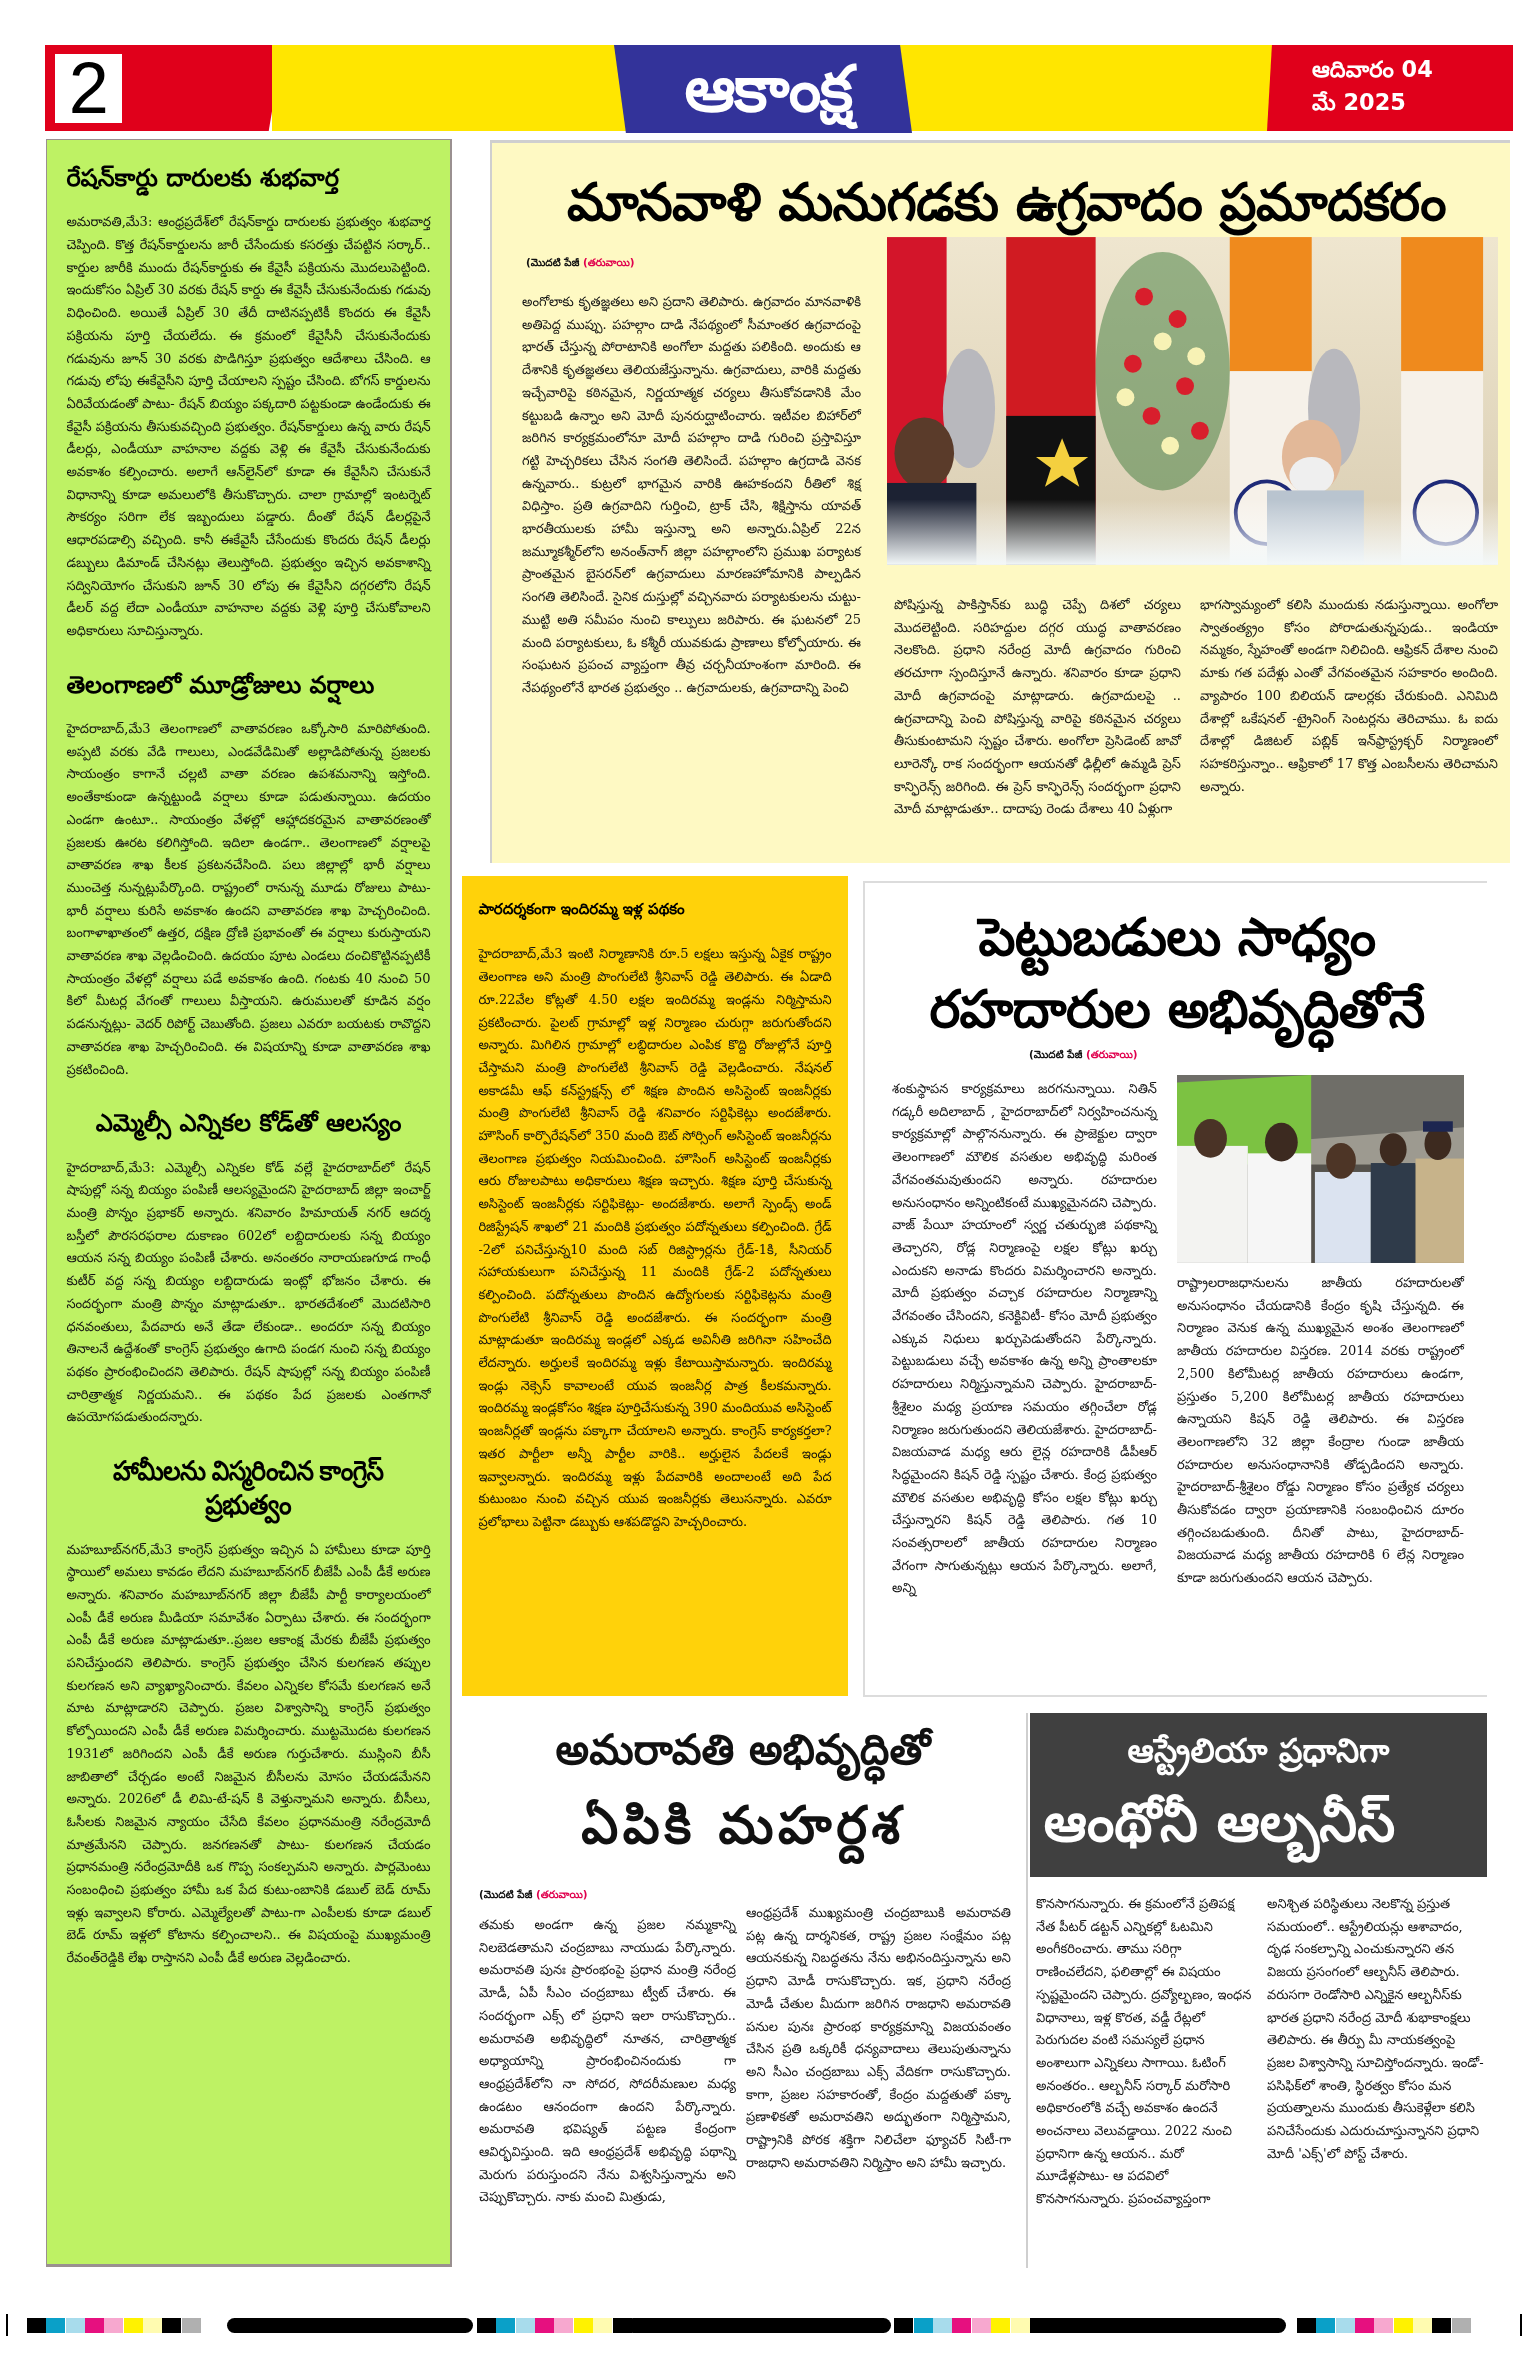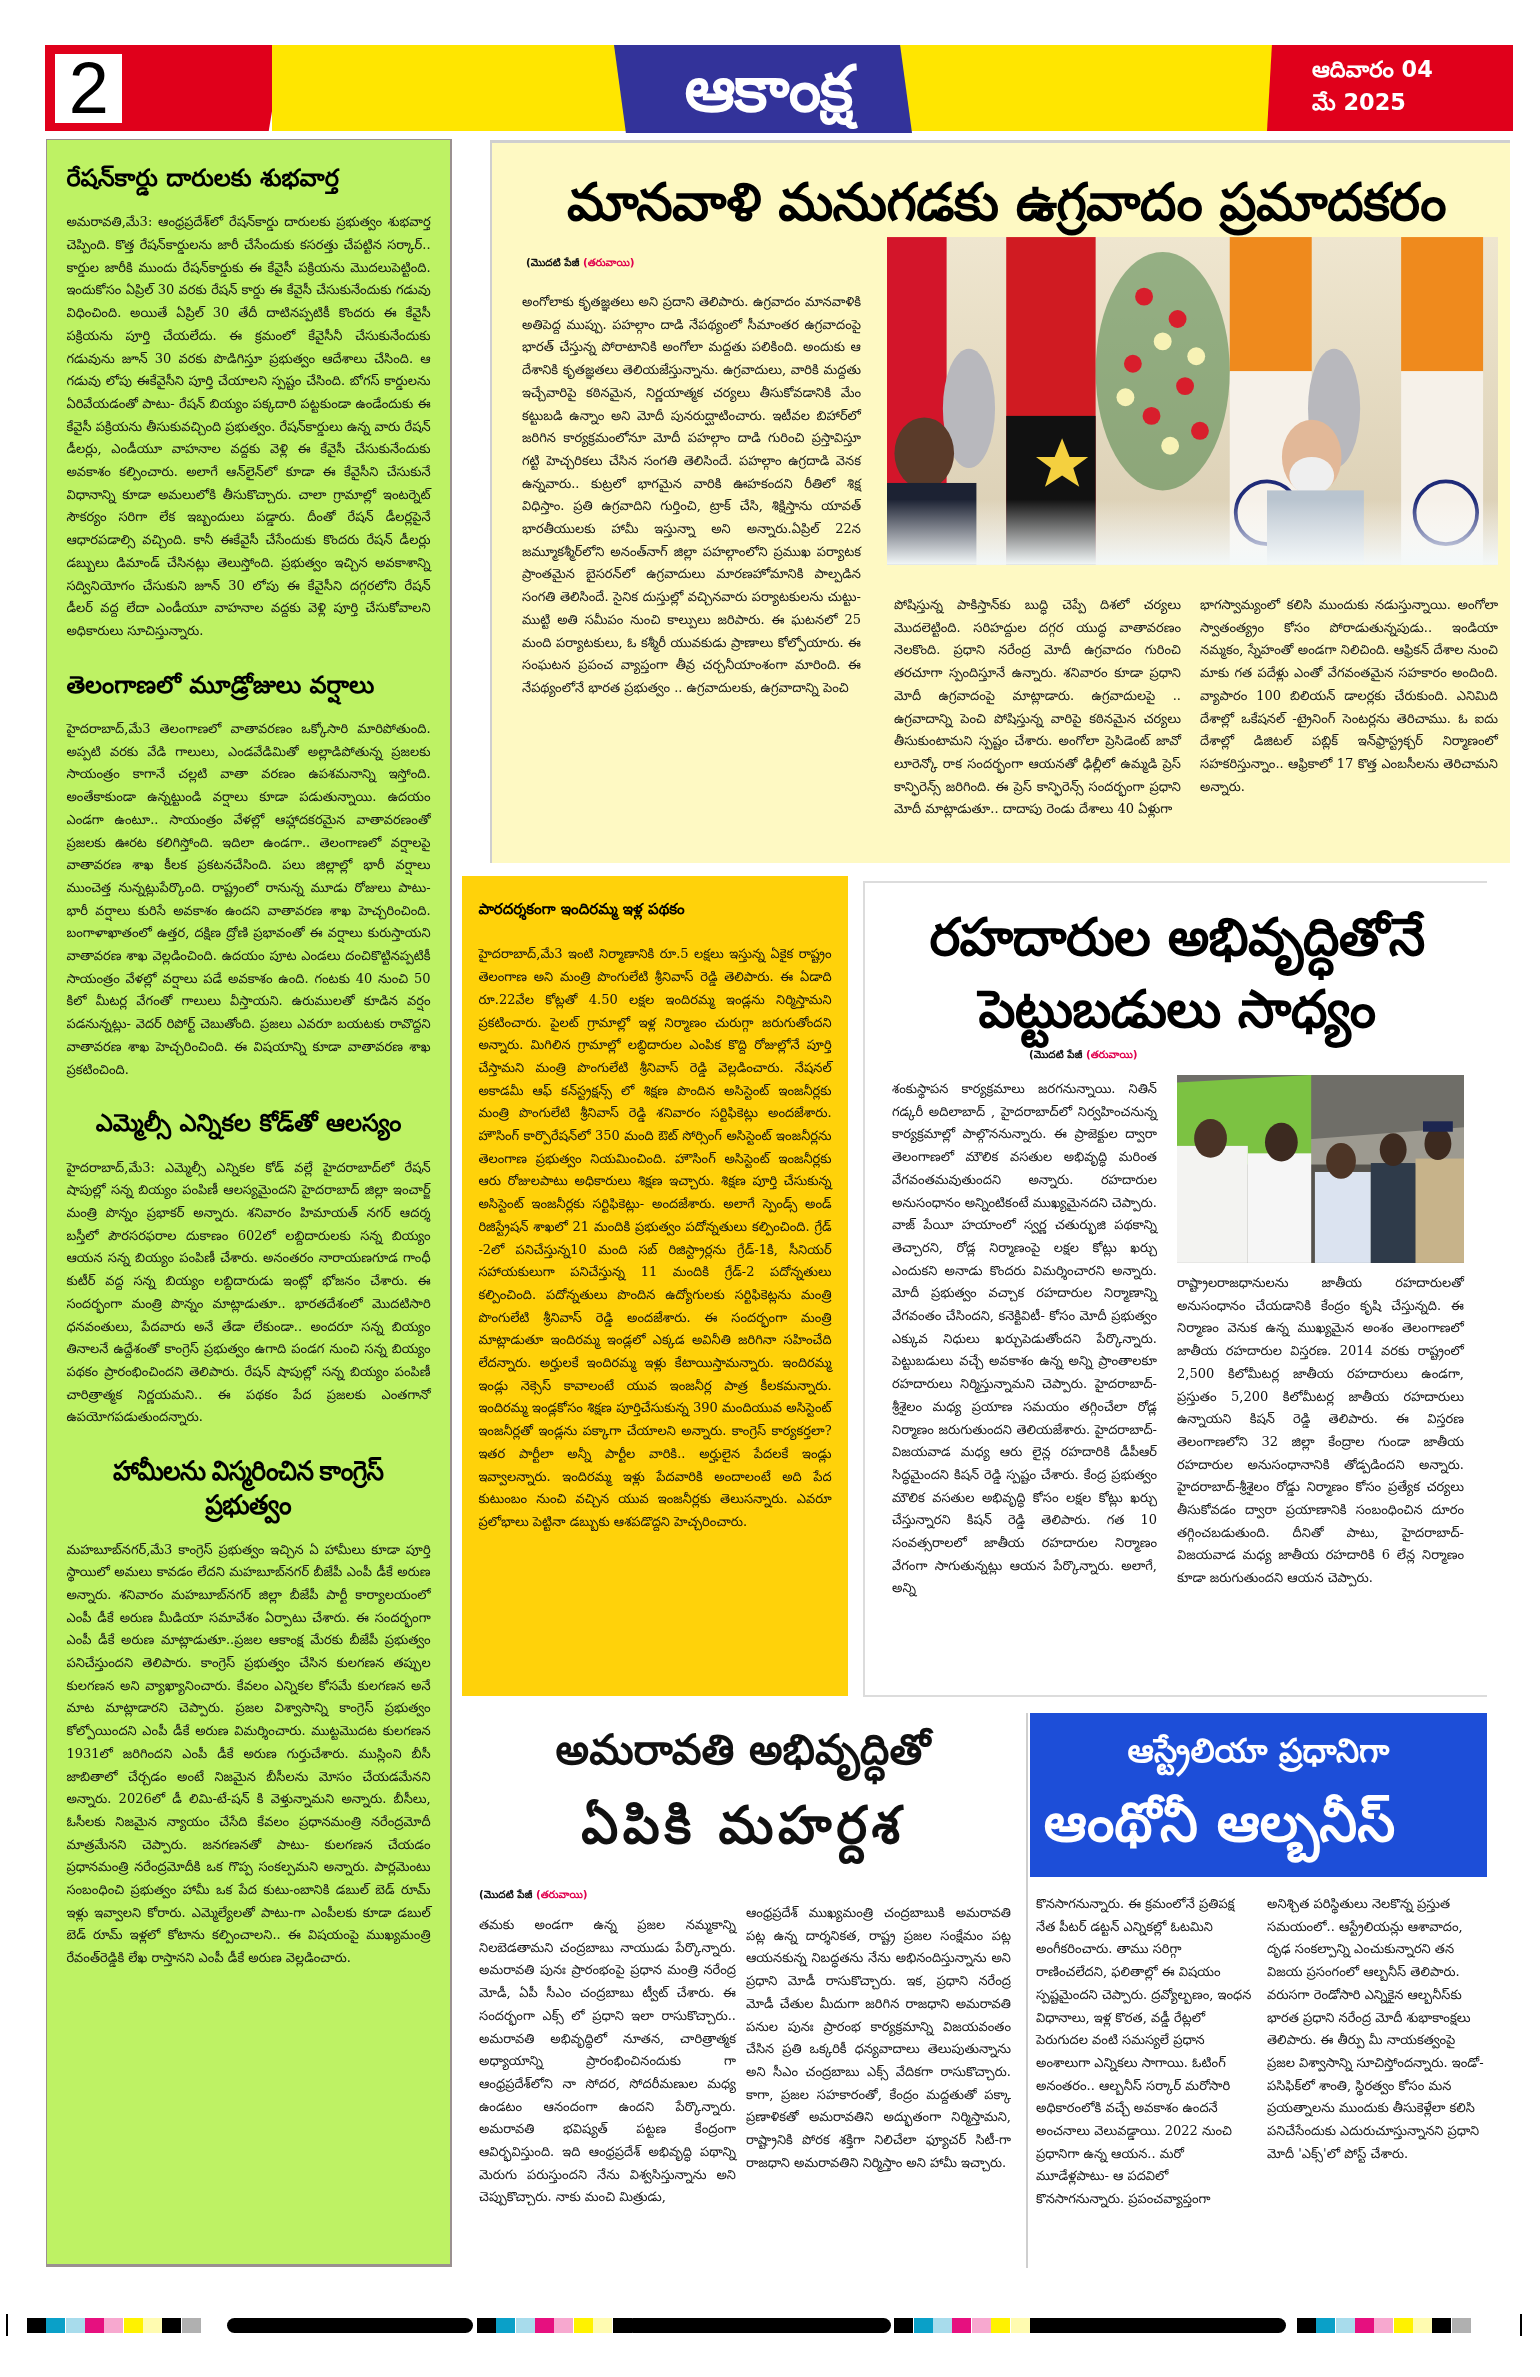--- a/index.html
+++ b/index.html
@@ -72,21 +72,21 @@
     font-family: "DejaVu Serif", serif; font-weight: bold; font-size: 52px; line-height: 104px; letter-spacing: 4.5px; }
   .amaravati .kicker { position: absolute; left: 12px; top: 181px; }
   .am-col1 { position: absolute; left: 12px; top: 207px; width: 257px;
     font-family: "DejaVu Serif", serif; font-size: 13px; line-height: 22.7px; text-align: justify; }
   .am-col2 { position: absolute; left: 279px; top: 195px; width: 265px;
     font-family: "DejaVu Serif", serif; font-size: 13px; line-height: 22.7px; text-align: justify; }
 
   .vrule { position: absolute; left: 1026px; top: 1713px; width: 1.5px; height: 555px; background: #cfcfcf; }
 
   
-  .australia-banner { position: absolute; left: 1030px; top: 1713px; width: 457px; height: 164px; background: #1d4ed8; color: #fff; text-align: center; }
+  .australia-banner { position: absolute; left: 1030px; top: 1713px; width: 457px; height: 164px; background: #404040; color: #fff; text-align: center; }
   .au-head1 { position: absolute; left: 0; top: 15px; width: 457px; font-weight: bold; font-size: 33px; line-height: 45px; }
   .au-head2 { position: absolute; left: 0; top: 69px; width: 379px; font-weight: bold; font-size: 54px; line-height: 82px; }
   .au-col1 { position: absolute; left: 1036px; top: 1893px; width: 216px;
     font-family: "DejaVu Serif", serif; font-size: 13px; line-height: 22.7px; }
   .au-col2 { position: absolute; left: 1267px; top: 1893px; width: 220px;
     font-family: "DejaVu Serif", serif; font-size: 13px; line-height: 22.7px; }
 
   
   .regbar { position: absolute; left: 0; top: 2310px; width: 1541px; height: 30px; }
   .reg { position: absolute; top: 7.5px; height: 15px; }
@@ -184,22 +184,22 @@
   <div class="lead-col3">భాగస్వామ్యంలో కలిసి ముందుకు నడుస్తున్నాయి. అంగోలా స్వాతంత్య్రం కోసం పోరాడుతున్నపుడు.. ఇండియా నమ్మకం, స్నేహంతో అండగా నిలిచింది. ఆఫ్రికన్ దేశాల నుంచి మాకు గత పదేళ్లు ఎంతో వేగవంతమైన సహకారం అందింది. వ్యాపారం 100 బిలియన్ డాలర్లకు చేరుకుంది. ఎనిమిది దేశాల్లో ఒకేషనల్ -ట్రైనింగ్ సెంటర్లను తెరిచాము. ఓ ఐదు దేశాల్లో డిజిటల్ పబ్లిక్ ఇన్‌ఫ్రాస్ట్రక్చర్ నిర్మాణంలో సహకరిస్తున్నాం.. ఆఫ్రికాలో 17 కొత్త ఎంబసీలను తెరిచామని అన్నారు.</div>
 </section>
 
 <section class="indiramma">
   <h2 class="ind-headline">పారదర్శకంగా ఇందిరమ్మ ఇళ్ల పథకం</h2>
   <p class="ind-body">హైదరాబాద్,మే3 ఇంటి నిర్మాణానికి రూ.5 లక్షలు ఇస్తున్న ఏకైక రాష్ట్రం తెలంగాణ అని మంత్రి పొంగులేటి శ్రీనివాస్ రెడ్డి తెలిపారు. ఈ ఏడాది రూ.22వేల కోట్లతో 4.50 లక్షల ఇందిరమ్మ ఇండ్లను నిర్మిస్తామని ప్రకటించారు. పైలట్ గ్రామాల్లో ఇళ్ల నిర్మాణం చురుగ్గా జరుగుతోందని అన్నారు. మిగిలిన గ్రామాల్లో లబ్ధిదారుల ఎంపిక కొద్ది రోజుల్లోనే పూర్తి చేస్తామని మంత్రి పొంగులేటి శ్రీనివాస్ రెడ్డి వెల్లడించారు. నేషనల్ అకాడమీ ఆఫ్ కన్‌స్ట్రక్షన్స్ లో శిక్షణ పొందిన అసిస్టెంట్ ఇంజనీర్లకు మంత్రి పొంగులేటి శ్రీనివాస్ రెడ్డి శనివారం సర్టిఫికెట్లు అందజేశారు. హౌసింగ్ కార్పొరేషన్‌లో 350 మంది ఔట్ సోర్సింగ్ అసిస్టెంట్ ఇంజనీర్లను తెలంగాణ ప్రభుత్వం నియమించింది. హౌసింగ్ అసిస్టెంట్ ఇంజనీర్లకు ఆరు రోజులపాటు అధికారులు శిక్షణ ఇచ్చారు. శిక్షణ పూర్తి చేసుకున్న అసిస్టెంట్ ఇంజనీర్లకు సర్టిఫికెట్లు- అందజేశారు. అలాగే స్పెండ్స్ అండ్ రిజిస్ట్రేషన్ శాఖలో 21 మందికి ప్రభుత్వం పదోన్నతులు కల్పించింది. గ్రేడ్ -2లో పనిచేస్తున్న10 మంది సబ్ రిజిస్ట్రార్లను గ్రేడ్-1కి, సీనియర్ సహాయకులుగా పనిచేస్తున్న 11 మందికి గ్రేడ్-2 పదోన్నతులు కల్పించింది. పదోన్నతులు పొందిన ఉద్యోగులకు సర్టిఫికెట్లను మంత్రి పొంగులేటి శ్రీనివాస్ రెడ్డి అందజేశారు. ఈ సందర్భంగా మంత్రి మాట్లాడుతూ ఇందిరమ్మ ఇండ్లలో ఎక్కడ అవినీతి జరిగినా సహించేది లేదన్నారు. అర్హులకే ఇందిరమ్మ ఇళ్లు కేటాయిస్తామన్నారు. ఇందిరమ్మ ఇండ్లు నెక్సెస్ కావాలంటే యువ ఇంజనీర్ల పాత్ర కీలకమన్నారు. ఇందిరమ్మ ఇండ్లకోసం శిక్షణ పూర్తిచేసుకున్న 390 మందియువ అసిస్టెంట్ ఇంజనీర్లతో ఇండ్లను పక్కాగా చేయాలని అన్నారు. కాంగ్రెస్ కార్యకర్తలా? ఇతర పార్టీలా అన్నీ పార్టీల వారికి.. అర్హులైన పేదలకే ఇండ్లు ఇవ్వాలన్నారు. ఇందిరమ్మ ఇళ్లు పేదవారికి అందాలంటే అది పేద కుటుంబం నుంచి వచ్చిన యువ ఇంజనీర్లకు తెలుసన్నారు. ఎవరూ ప్రలోభాలు పెట్టినా డబ్బుకు ఆశపడొద్దని హెచ్చరించారు.</p>
 </section>
 
 <section class="roads">
   <h2 class="roads-headline">
+    <div>పెట్టుబడులు సాధ్యం</div>
     <div>రహదారుల అభివృద్ధితోనే</div>
-    <div>పెట్టుబడులు సాధ్యం</div>
   </h2>
   <div class="kicker"><span>(మొదటి పేజీ</span> <span class="accent">(తరువాయి)</span></div>
   <div class="roads-col1">శంకుస్థాపన కార్యక్రమాలు జరగనున్నాయి. నితిన్ గడ్కరీ అదిలాబాద్ , హైదరాబాద్‌లో నిర్వహించనున్న కార్యక్రమాల్లో పాల్గొననున్నారు. ఈ ప్రాజెక్టుల ద్వారా తెలంగాణలో మౌలిక వసతుల అభివృద్ధి మరింత వేగవంతమవుతుందని అన్నారు. రహదారుల అనుసంధానం అన్నింటికంటే ముఖ్యమైనదని చెప్పారు. వాజ్ పేయీ హయాంలో స్వర్ణ చతుర్భుజి పథకాన్ని తెచ్చారని, రోడ్ల నిర్మాణంపై లక్షల కోట్లు ఖర్చు ఎందుకని అనాడు కొందరు విమర్శించారని అన్నారు. మోదీ ప్రభుత్వం వచ్చాక రహదారుల నిర్మాణాన్ని వేగవంతం చేసిందని, కనెక్టివిటీ- కోసం మోదీ ప్రభుత్వం ఎక్కువ నిధులు ఖర్చుపెడుతోందని పేర్కొన్నారు. పెట్టుబడులు వచ్చే అవకాశం ఉన్న అన్ని ప్రాంతాలకూ రహదారులు నిర్మిస్తున్నామని చెప్పారు. హైదరాబాద్- శ్రీశైలం మధ్య ప్రయాణ సమయం తగ్గించేలా రోడ్ల నిర్మాణం జరుగుతుందని తెలియజేశారు. హైదరాబాద్-విజయవాడ మధ్య ఆరు లైన్ల రహదారికి డీపీఆర్ సిద్ధమైందని కిషన్ రెడ్డి స్పష్టం చేశారు. కేంద్ర ప్రభుత్వం మౌలిక వసతుల అభివృద్ధి కోసం లక్షల కోట్లు ఖర్చు చేస్తున్నారని కిషన్ రెడ్డి తెలిపారు. గత 10 సంవత్సరాలలో జాతీయ రహదారుల నిర్మాణం వేగంగా సాగుతున్నట్లు ఆయన పేర్కొన్నారు. అలాగే, అన్ని</div>
   <div class="roads-photo">
     <svg width="287" height="188" viewBox="0 0 385 252">
       <rect width="385" height="252" fill="#9d9a90"></rect>
       <polygon points="0,0 385,0 385,70 0,100" fill="#6f6e68"></polygon>
       <polygon points="0,10 180,0 180,120 0,150" fill="#7cc242"></polygon>
       <rect x="0" y="120" width="385" height="132" fill="#55524c"></rect>
       <rect x="0" y="95" width="95" height="157" fill="#f3f3f1"></rect>

